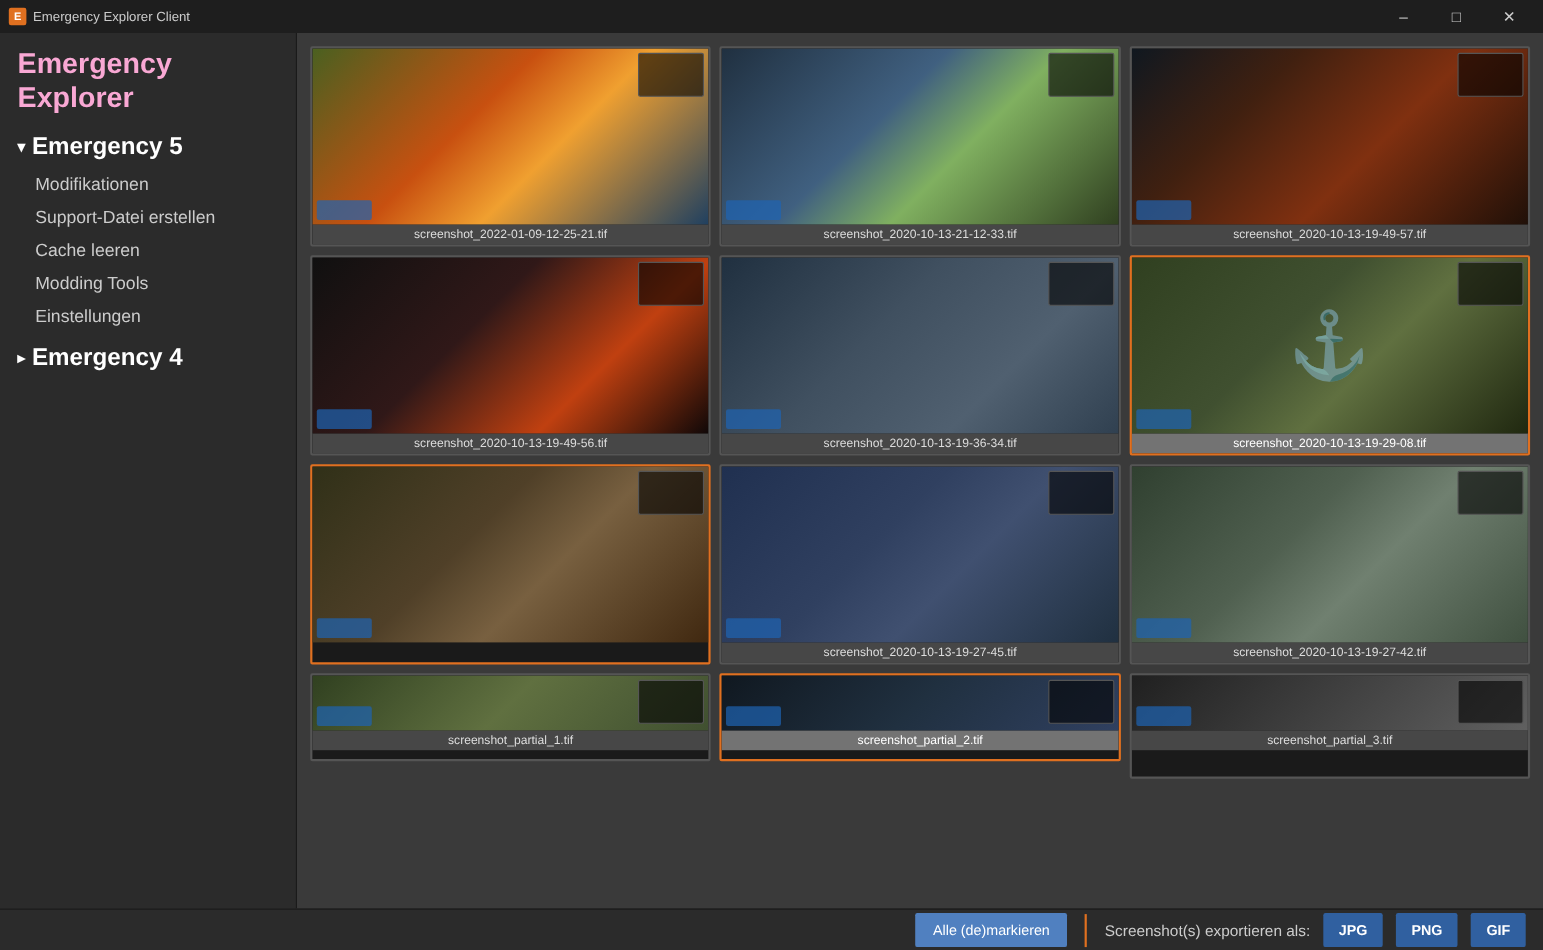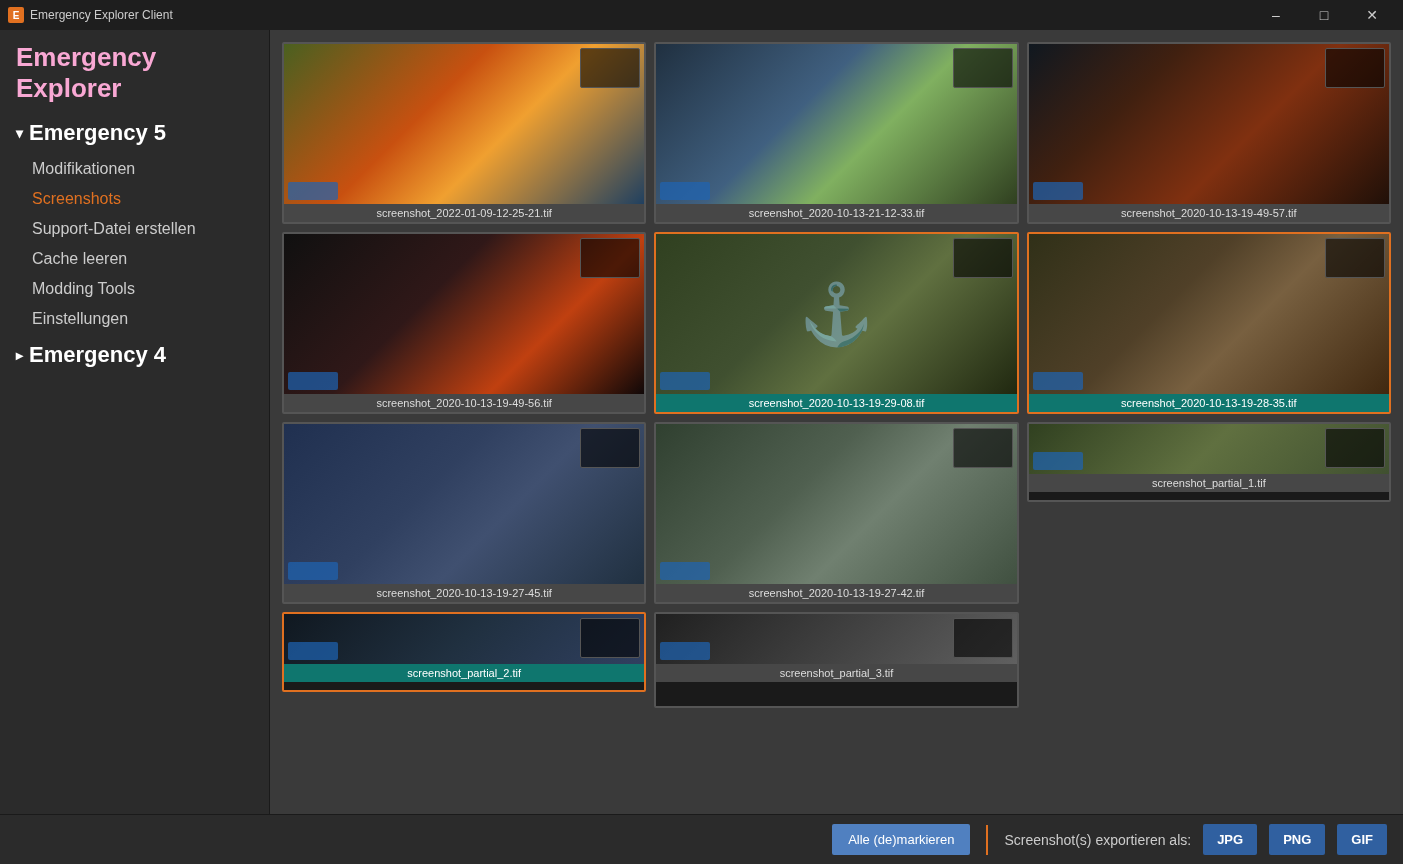--- a/index.html
+++ b/index.html
@@ -148,21 +148,21 @@
       background: rgba(200, 100, 20, 0.85);
       color: white;
       font-size: 11px;
       text-align: center;
       padding: 3px 4px;
       white-space: nowrap;
       overflow: hidden;
       text-overflow: ellipsis;
     }
     .screenshot-item.selected .screenshot-label {
-      background: #0f766e;
+      background: #737373;
     }
     .screenshot-item:not(.selected) .screenshot-label {
       background: rgba(80, 80, 80, 0.85);
       color: #ddd;
     }
 
     
     .scene-1 { background: linear-gradient(135deg, #4a6020 0%, #c85010 40%, #f0a030 60%, #204060 100%); }
     .scene-2 { background: linear-gradient(135deg, #203040 0%, #406080 40%, #80b060 60%, #304020 100%); }
     .scene-3 { background: linear-gradient(135deg, #101820 0%, #402010 30%, #803010 60%, #201008 100%); }
@@ -171,21 +171,21 @@
     .scene-6 { background: linear-gradient(135deg, #304020 0%, #405030 40%, #607040 60%, #202810 100%); }
     .scene-7 { background: linear-gradient(135deg, #303018 0%, #504028 40%, #786040 60%, #402810 100%); }
     .scene-8 { background: linear-gradient(135deg, #203050 0%, #304060 40%, #405070 60%, #203040 100%); }
     .scene-9 { background: linear-gradient(135deg, #304030 0%, #506050 40%, #708070 60%, #405040 100%); }
     .scene-partial-1 { background: linear-gradient(135deg, #304020 0%, #607040 50%, #405030 100%); }
     .scene-partial-2 { background: linear-gradient(135deg, #101820 0%, #203040 50%, #304060 100%); }
     .scene-partial-3 { background: linear-gradient(135deg, #202020 0%, #404040 50%, #606060 100%); }
 
     
     .bottom-bar {
-      height: 50px;
+      height: 38px;
       background: #2b2b2b;
       display: flex;
       align-items: center;
       justify-content: flex-end;
       padding: 0 16px;
       gap: 12px;
       flex-shrink: 0;
       border-top: 1px solid #1a1a1a;
     }
     .btn-deselect {
@@ -277,21 +277,20 @@
 <div class="main-layout">
 
   <div class="sidebar">
     <div class="sidebar-section-title">Emergency Explorer</div>
 
     <div class="sidebar-group-header">
       <span class="chevron">▾</span>
       <span>Emergency 5</span>
     </div>
     <div class="sidebar-item">Modifikationen</div>
-    <div class="sidebar-item active">Screenshots</div>
     <div class="sidebar-item">Support-Datei erstellen</div>
     <div class="sidebar-item">Cache leeren</div>
     <div class="sidebar-item">Modding Tools</div>
     <div class="sidebar-item">Einstellungen</div>
 
     <div class="sidebar-group-header collapsed-group">
       <span class="chevron">▸</span>
       <span>Emergency 4</span>
     </div>
   </div>
@@ -320,34 +319,40 @@
           </div>
           <div class="screenshot-label">screenshot_2020-10-13-19-49-57.tif</div>
         </div>
         <div class="screenshot-item">
           <div class="screenshot-thumb scene-4">
             <div class="thumb-overlay"></div>
             <div class="thumb-hud"></div>
           </div>
           <div class="screenshot-label">screenshot_2020-10-13-19-49-56.tif</div>
         </div>
+        <div class="screenshot-item">
+          <div class="screenshot-thumb scene-5">
+            <div class="thumb-overlay"></div>
+            <div class="thumb-hud"></div>
+          </div>
+          <div class="screenshot-label">screenshot_2020-10-13-19-36-34.tif</div>
+        </div>
         <div class="screenshot-item selected">
           <div class="screenshot-thumb scene-6">
             <div class="thumb-overlay"></div>
             <div class="thumb-hud"></div>
             <div class="anchor-overlay">⚓</div>
           </div>
           <div class="screenshot-label">screenshot_2020-10-13-19-29-08.tif</div>
         </div>
         <div class="screenshot-item selected">
           <div class="screenshot-thumb scene-7">
             <div class="thumb-overlay"></div>
             <div class="thumb-hud"></div>
           </div>
-          <div class="screenshot-label">screenshot_2020-10-13-19-28-35.tif</div>
         </div>
         <div class="screenshot-item">
           <div class="screenshot-thumb scene-8">
             <div class="thumb-overlay"></div>
             <div class="thumb-hud"></div>
           </div>
           <div class="screenshot-label">screenshot_2020-10-13-19-27-45.tif</div>
         </div>
         <div class="screenshot-item">
           <div class="screenshot-thumb scene-9">

